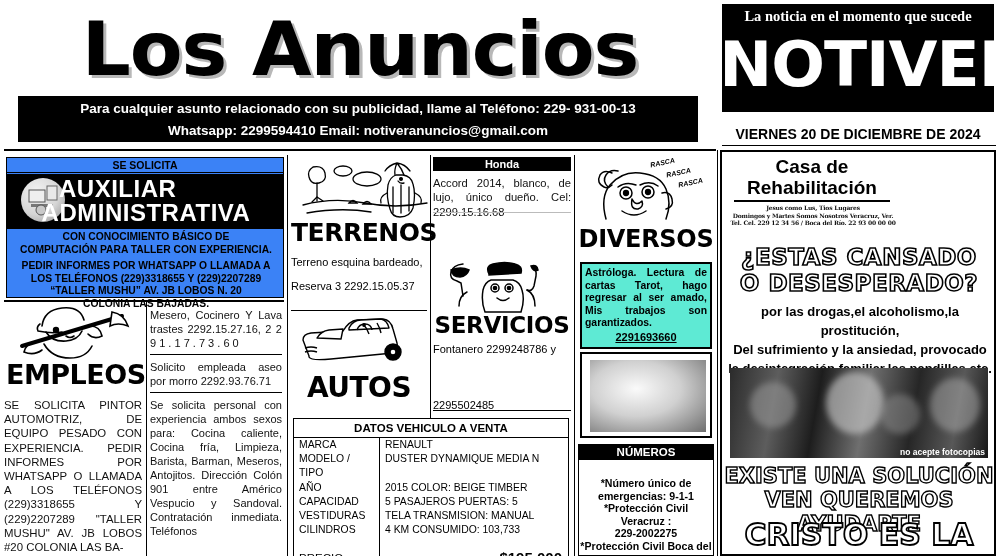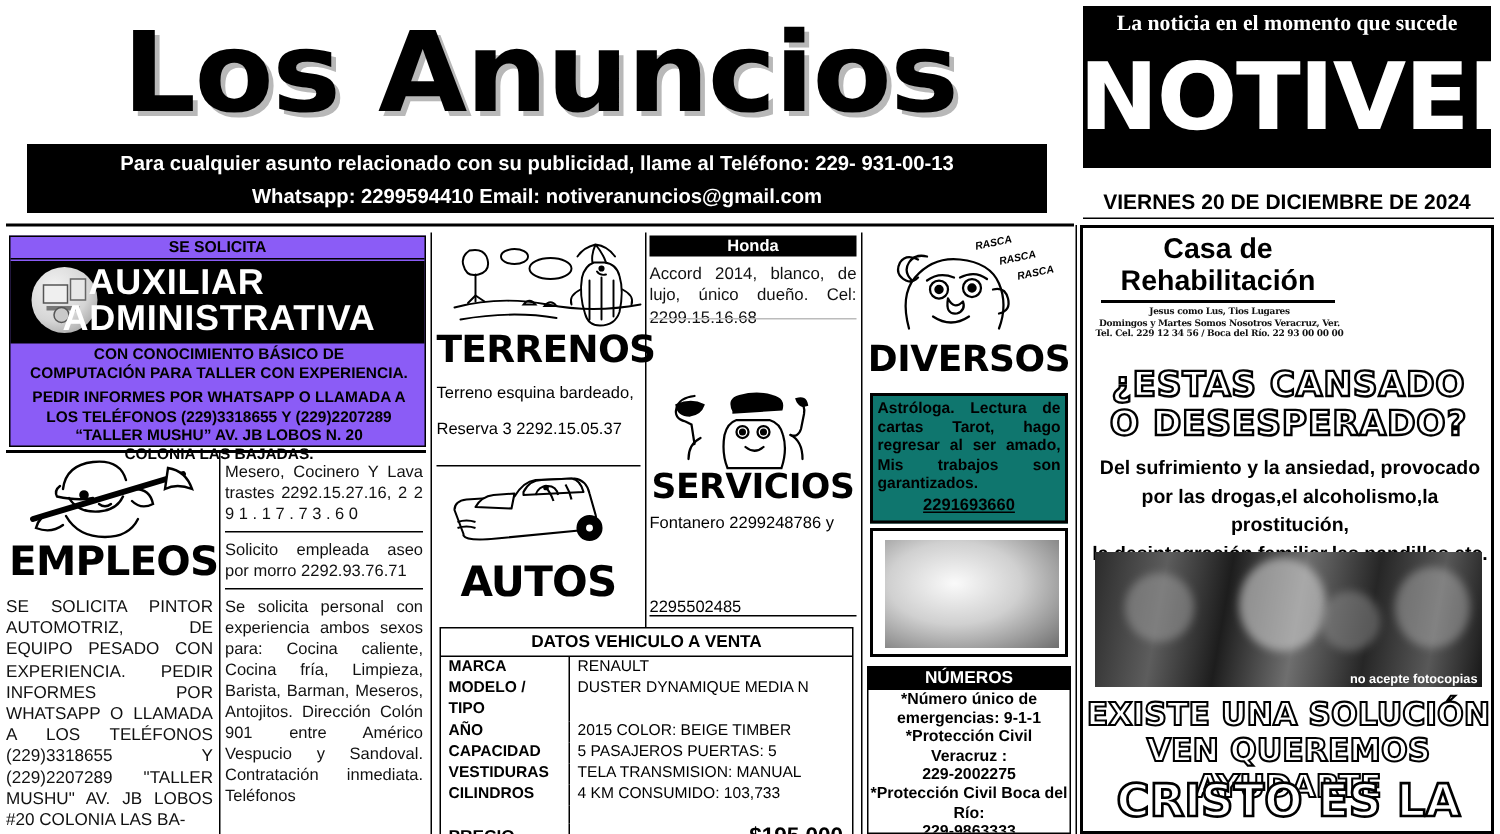--- a/index.html
+++ b/index.html
@@ -61,21 +61,21 @@
     background: #000; color: #fff; text-align: center;
     font-weight: bold; font-size: 11px; line-height: 14px;
   }
   .bodytext {
     font-size: 11.4px; line-height: 14.2px; text-align: justify;
     color: #111; font-family: "Liberation Sans", sans-serif;
   }
   .bodytext.narrow { font-size: 11px; line-height: 14px; }
 
   
-  .solicita-ad { position: absolute; left: 6px; top: 157px; width: 278px; height: 141px; border: 1px solid #000; background: #8b5cf6; }
+  .solicita-ad { position: absolute; left: 6px; top: 157px; width: 278px; height: 141px; border: 1px solid #000; background: #3b82f6; }
   .solicita-head { position: absolute; left: 0; top: 0; width: 100%; height: 15px;
     border-bottom: 1px solid #000; text-align: center; font-weight: bold; font-size: 10.5px; line-height: 15px; }
   .solicita-black { position: absolute; left: 0; top: 16px; width: 100%; height: 55px; background: #000; }
   .solicita-l1 { position: absolute; left: 52px; top: 2px; width: 222px; color: #fff; font-weight: bold;
       font-size: 24px; line-height: 26px; letter-spacing: .5px; }
   .solicita-l2 { position: absolute; left: 4px; top: 26px; width: 270px; color: #fff; font-weight: bold;
       font-size: 24px; line-height: 26px; text-align: center; letter-spacing: .5px; }
   .solicita-photo { position: absolute; left: 14px; top: 4px; width: 44px; height: 44px; border-radius: 50%;
       background: radial-gradient(circle at 35% 30%, #f2f2f2 0%, #d5d5d5 55%, #8c8c8c 100%); overflow: hidden; }
   .solicita-body { position: absolute; left: 4px; top: 73px; width: 270px; text-align: center;
@@ -116,51 +116,51 @@
       font-family: "DejaVu Sans", sans-serif; font-weight: bold; font-size: 23px; line-height: 26px; letter-spacing: -.3px; }
   .servicios-l1 { position: absolute; left: 0; top: 84px; width: 138px; font-size: 11px; line-height: 14px; }
   .servicios-l2 { position: absolute; left: 0; top: 140px; width: 138px; font-size: 11px; line-height: 14px; }
 
   
   .veh-table { position: absolute; left: 293px; top: 418px; width: 276px; border: 1px solid #000;
       background: #fff; font-size: 10.4px; }
   .veh-head { text-align: center; font-weight: bold; font-size: 11.5px; padding: 3px 0;
       border-bottom: 1px solid #000; }
   .veh-row { display: flex; }
-  .veh-k { width: 86px; font-weight: bold; padding: 0 16px 0 5px; border-right: 1px solid #000;
+  .veh-k { width: 86px; font-weight: normal; padding: 0 16px 0 5px; border-right: 1px solid #000;
       font-size: 10.4px; line-height: 14.2px; }
   .veh-v { flex: 1; padding-left: 5px; font-size: 10.4px; line-height: 14.2px; }
   .veh-spacer { height: 12px; display: flex; }
   .veh-spacer .veh-k { border-right: 1px solid #000; }
   .veh-price .veh-k { font-size: 11.5px; line-height: 18px; }
   .veh-price .veh-v { font-size: 15px; font-weight: bold; line-height: 18px; text-align: right; padding-right: 6px; }
   .veh-tel { height: 10px; overflow: hidden; border-top: 0; }
   .veh-tel .veh-k { font-size: 10.4px; line-height: 14px; }
   .veh-tel .veh-v { font-size: 12px; font-weight: bold; line-height: 14px; text-align: right; padding-right: 6px; }
 
   
   .diversos-wrap { position: absolute; left: 578px; top: 157px; width: 136px; height: 150px; }
   .diversos-title { position: absolute; left: 0; top: 68px; width: 136px; text-align: center;
       font-family: "DejaVu Sans", sans-serif; font-weight: bold; font-size: 24px; line-height: 28px; letter-spacing: -.3px; }
   .rasca { position: absolute; font-size: 7px; font-weight: bold; font-style: italic; transform: rotate(-12deg); }
 
   .astro-box { position: absolute; left: 580px; top: 262px; width: 132px; border: 2px solid #000;
-      padding: 3px 3px 4px 3px; background: #0f766e; }
+      padding: 3px 3px 4px 3px; background: #5eead4; }
   .astro-box p { font-size: 10.4px; line-height: 12.6px; font-weight: bold; text-align: justify; }
   .astro-phone { text-align: center; font-size: 11px; font-weight: bold; text-decoration: underline; margin-top: 1px; }
 
   .lottery-box { position: absolute; left: 580px; top: 352px; width: 132px; height: 86px;
       border: 2px solid #000; background: #fff; overflow: hidden; }
   .lottery-img { position: absolute; left: 8px; top: 6px; width: 116px; height: 72px;
       background: radial-gradient(ellipse at 40% 40%, #fafafa 0%, #d0d0d0 45%, #6e6e6e 100%); }
 
   .emerg-bar { position: absolute; left: 578px; top: 444px; width: 136px; height: 16px; background: #000;
       color: #fff; font-weight: bold; font-size: 11.5px; line-height: 16px; text-align: center; }
   .emerg-box { position: absolute; left: 578px; top: 460px; width: 136px; height: 96px; border: 1px solid #000;
-      border-top: 0; background: #fff; overflow: hidden; padding-top: 0; }
+      border-top: 0; background: #fff; overflow: hidden; padding-top: 17px; }
   .emerg-box p { text-align: center; font-weight: bold; font-size: 10.6px; line-height: 12.6px; }
 
   
   .rehab { position: absolute; left: 720px; top: 150px; width: 276px; height: 406px;
       border: 2px solid #000; background: #fff; overflow: hidden; }
   .rehab-casa { position: absolute; left: 10px; top: 4px; width: 160px; text-align: center;
       font-weight: bold; font-size: 19px; line-height: 21px; font-family: "Liberation Sans", sans-serif; }
   .rehab-uline { position: absolute; left: 12px; top: 48px; width: 156px; height: 2px; background: #000; }
   .rehab-script { position: absolute; left: 8px; top: 52px; width: 166px; text-align: center;
       font-family: "DejaVu Serif", serif; font-weight: bold; font-size: 6px; line-height: 7.5px;
@@ -435,22 +435,22 @@
     <div class="rehab-casa">Casa de Rehabilitación</div>
     <div class="rehab-uline"></div>
     <div class="rehab-script">
       <div>Jesus como Lus, Tios Lugares</div>
       <div>Domingos y Martes Somos Nosotros Veracruz, Ver.</div>
       <div>Tel. Cel. 229 12 34 56 / Boca del Río. 22 93 00 00 00</div>
     </div>
     <div class="rehab-q1">¿ESTAS CANSADO</div>
     <div class="rehab-q2">O DESESPERADO?</div>
     <div class="rehab-sub">
+      <div>por las drogas,el alcoholismo,la prostitución,</div>
       <div>Del sufrimiento y la ansiedad, provocado</div>
-      <div>por las drogas,el alcoholismo,la prostitución,</div>
       <div>la desintegración familiar,las pandillas,etc.</div>
     </div>
     <div class="rehab-photo">
       <div class="pblob" style="left:20px; top:14px; width:46px; height:46px; background:#9a9a9a; opacity:.55;"></div>
       <div class="pblob" style="left:96px; top:4px; width:58px; height:62px; background:#cfcfcf; opacity:.6;"></div>
       <div class="pblob" style="left:150px; top:26px; width:40px; height:40px; background:#8d8d8d; opacity:.5;"></div>
       <div class="pblob" style="left:200px; top:10px; width:50px; height:54px; background:#b5b5b5; opacity:.45;"></div>
       <div class="rehab-nofoto">no acepte fotocopias</div>
     </div>
     <div class="rehab-sol">EXISTE UNA SOLUCIÓN</div>

